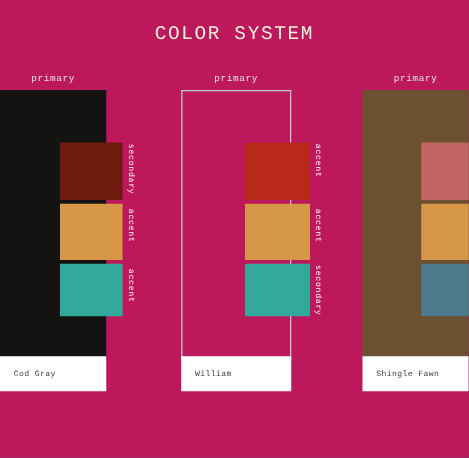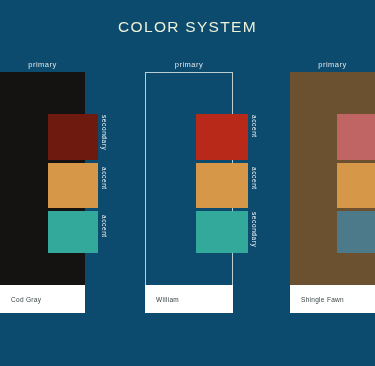--- a/index.html
+++ b/index.html
@@ -87,21 +87,21 @@
   #col2 .name-box { left: 0px; top: 229px; width: 88px; height: 28px; }
 
   
   #col3 { left: 290px; width: 85px; }
   #col3 .primary-block { left: 0; width: 85px; height: 216px; }
   #col3 .name-box { left: 0px; top: 229px; width: 85px; height: 28px; }
 </style>
 </head>
 <body style="background: rgb(55, 97, 106);">
 
-<div id="board" style="background: #0c4a6e;">
+<div id="board" style="background: #be185d; font-family: Liberation Mono, monospace;">
 
   <div class="title" style="color: rgb(238, 243, 216);">COLOR SYSTEM</div>
 
   <div class="col" id="col1">
     <div class="col-head">primary</div>
 
     <div class="primary-block" id="c1-primary" style="background: rgb(20, 19, 17);"></div>
 
     <div class="swatch" id="c1-s0" style="left: 48px; top: 58px; width: 50px; height: 46px; background: rgb(110, 26, 14);"></div>
     <div class="vlabel" id="c1-l0" style="left:101px; top:59px;">secondary</div>

